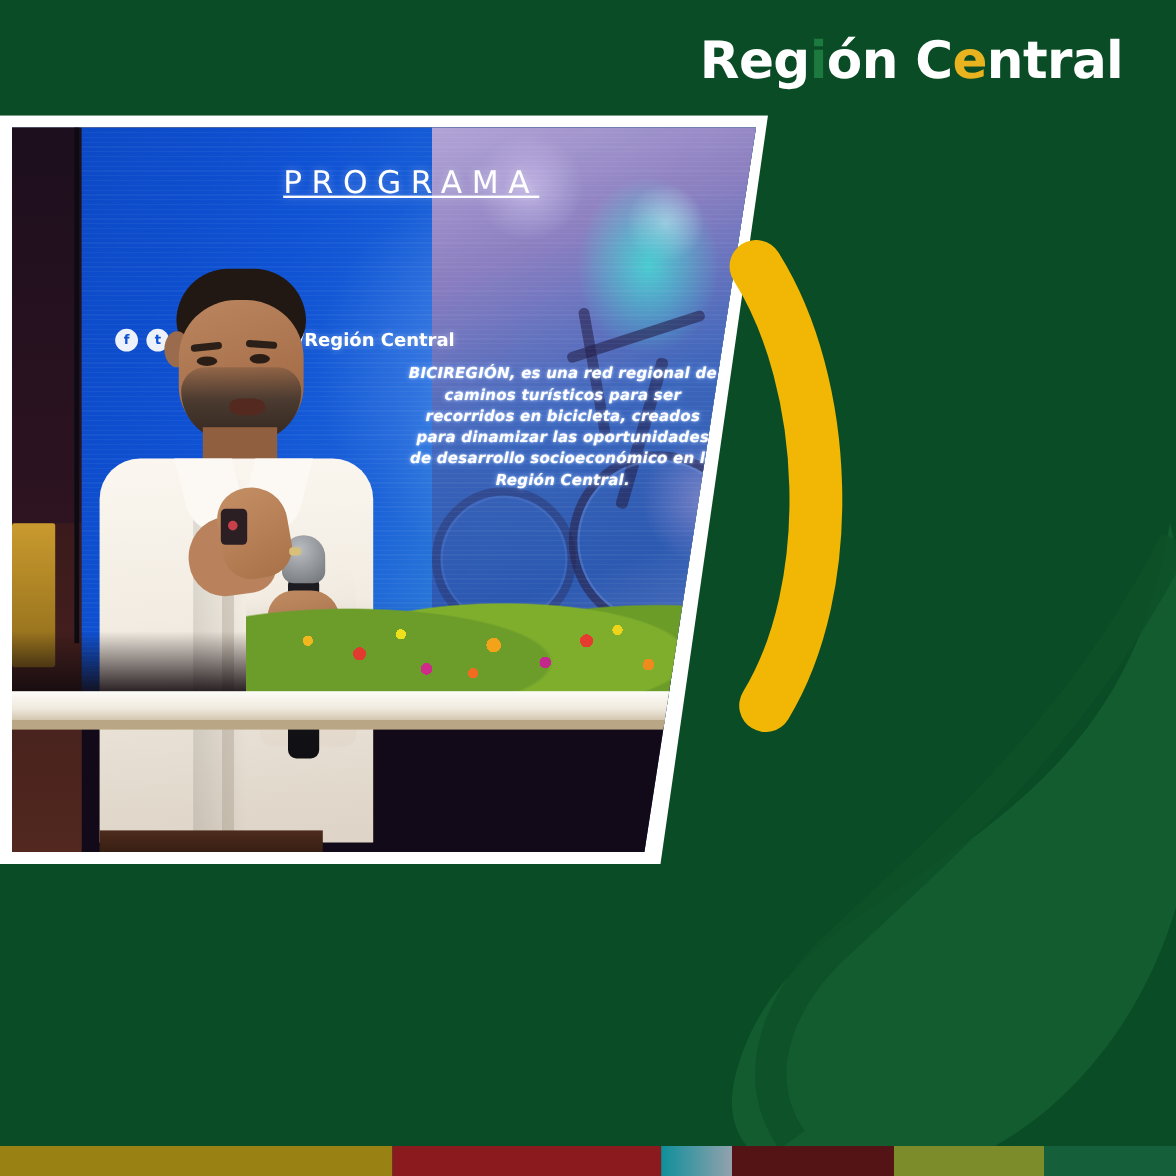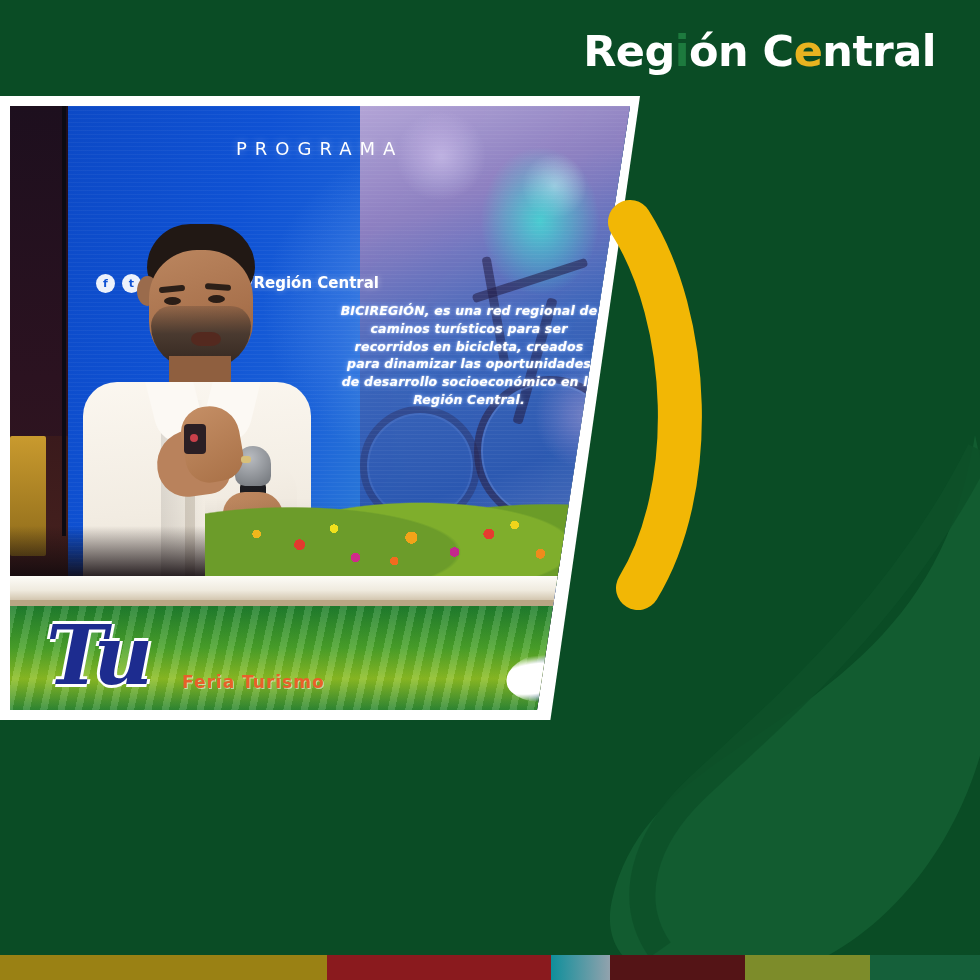--- a/index.html
+++ b/index.html
@@ -117,23 +117,24 @@
   .bf2 { right:40px; top:170px; width:120px; height:9px; transform:rotate(-18deg); }
   .bf3 { right:130px; top:150px; width:9px; height:110px; transform:rotate(-10deg); }
   .rider-glow {
     position:absolute; right:30px; top:40px; width:120px; height:150px;
     background:radial-gradient(ellipse at 50% 50%, rgba(60,235,215,.75) 0%, rgba(60,235,215,0) 70%);
   }
 
   
   .slide-kicker {
     position:absolute; left:168px; top:32px;
-    color:#ffffff; font-size:18px; letter-spacing:8px; font-weight:400;
+    color:#ffffff; font-size:26px; letter-spacing:8px; font-weight:400;
     font-family:"DejaVu Sans", sans-serif;
     text-shadow:0 0 8px rgba(255,255,255,.35);
+    text-decoration:underline;
   }
   .slide-title {
     position:absolute; left:26px; top:60px;
     color:#ffffff; font-size:74px; font-weight:bold; letter-spacing:-1px;
     font-family:"DejaVu Sans", sans-serif;
     text-shadow:0 0 14px rgba(180,220,255,.5);
     white-space:nowrap;
   }
   .social-row {
     position:absolute; left:28px; top:168px;
@@ -427,26 +428,20 @@
         <div class="sp-hand-l"></div>
         <div class="sp-clip"></div>
         <div class="sp-clip-dot"></div>
         <div class="sp-ring"></div>
       </div>
 
       <div class="table-dark-strip"></div>
       <div class="flowers"></div>
       <div class="table-top"></div>
       <div class="table-edge"></div>
-      <div class="banner">
-        <div class="banner-streak"></div>
-        <div class="banner-logo">Tu</div>
-        <div class="banner-bird"></div>
-        <div class="banner-caption">Feria Turismo</div>
-      </div>
 
     </div>
   </div>
 
   <svg class="yellow-arc" viewBox="0 0 110 410" preserveAspectRatio="none">
     <path d="M30 22 C92 120 98 290 38 388" fill="none" stroke="#f2b705" stroke-width="44" stroke-linecap="round"></path>
   </svg>
 
   <div class="bottom-strip">
     <div class="seg" style="width:327px;background:#9a8114;"></div>

